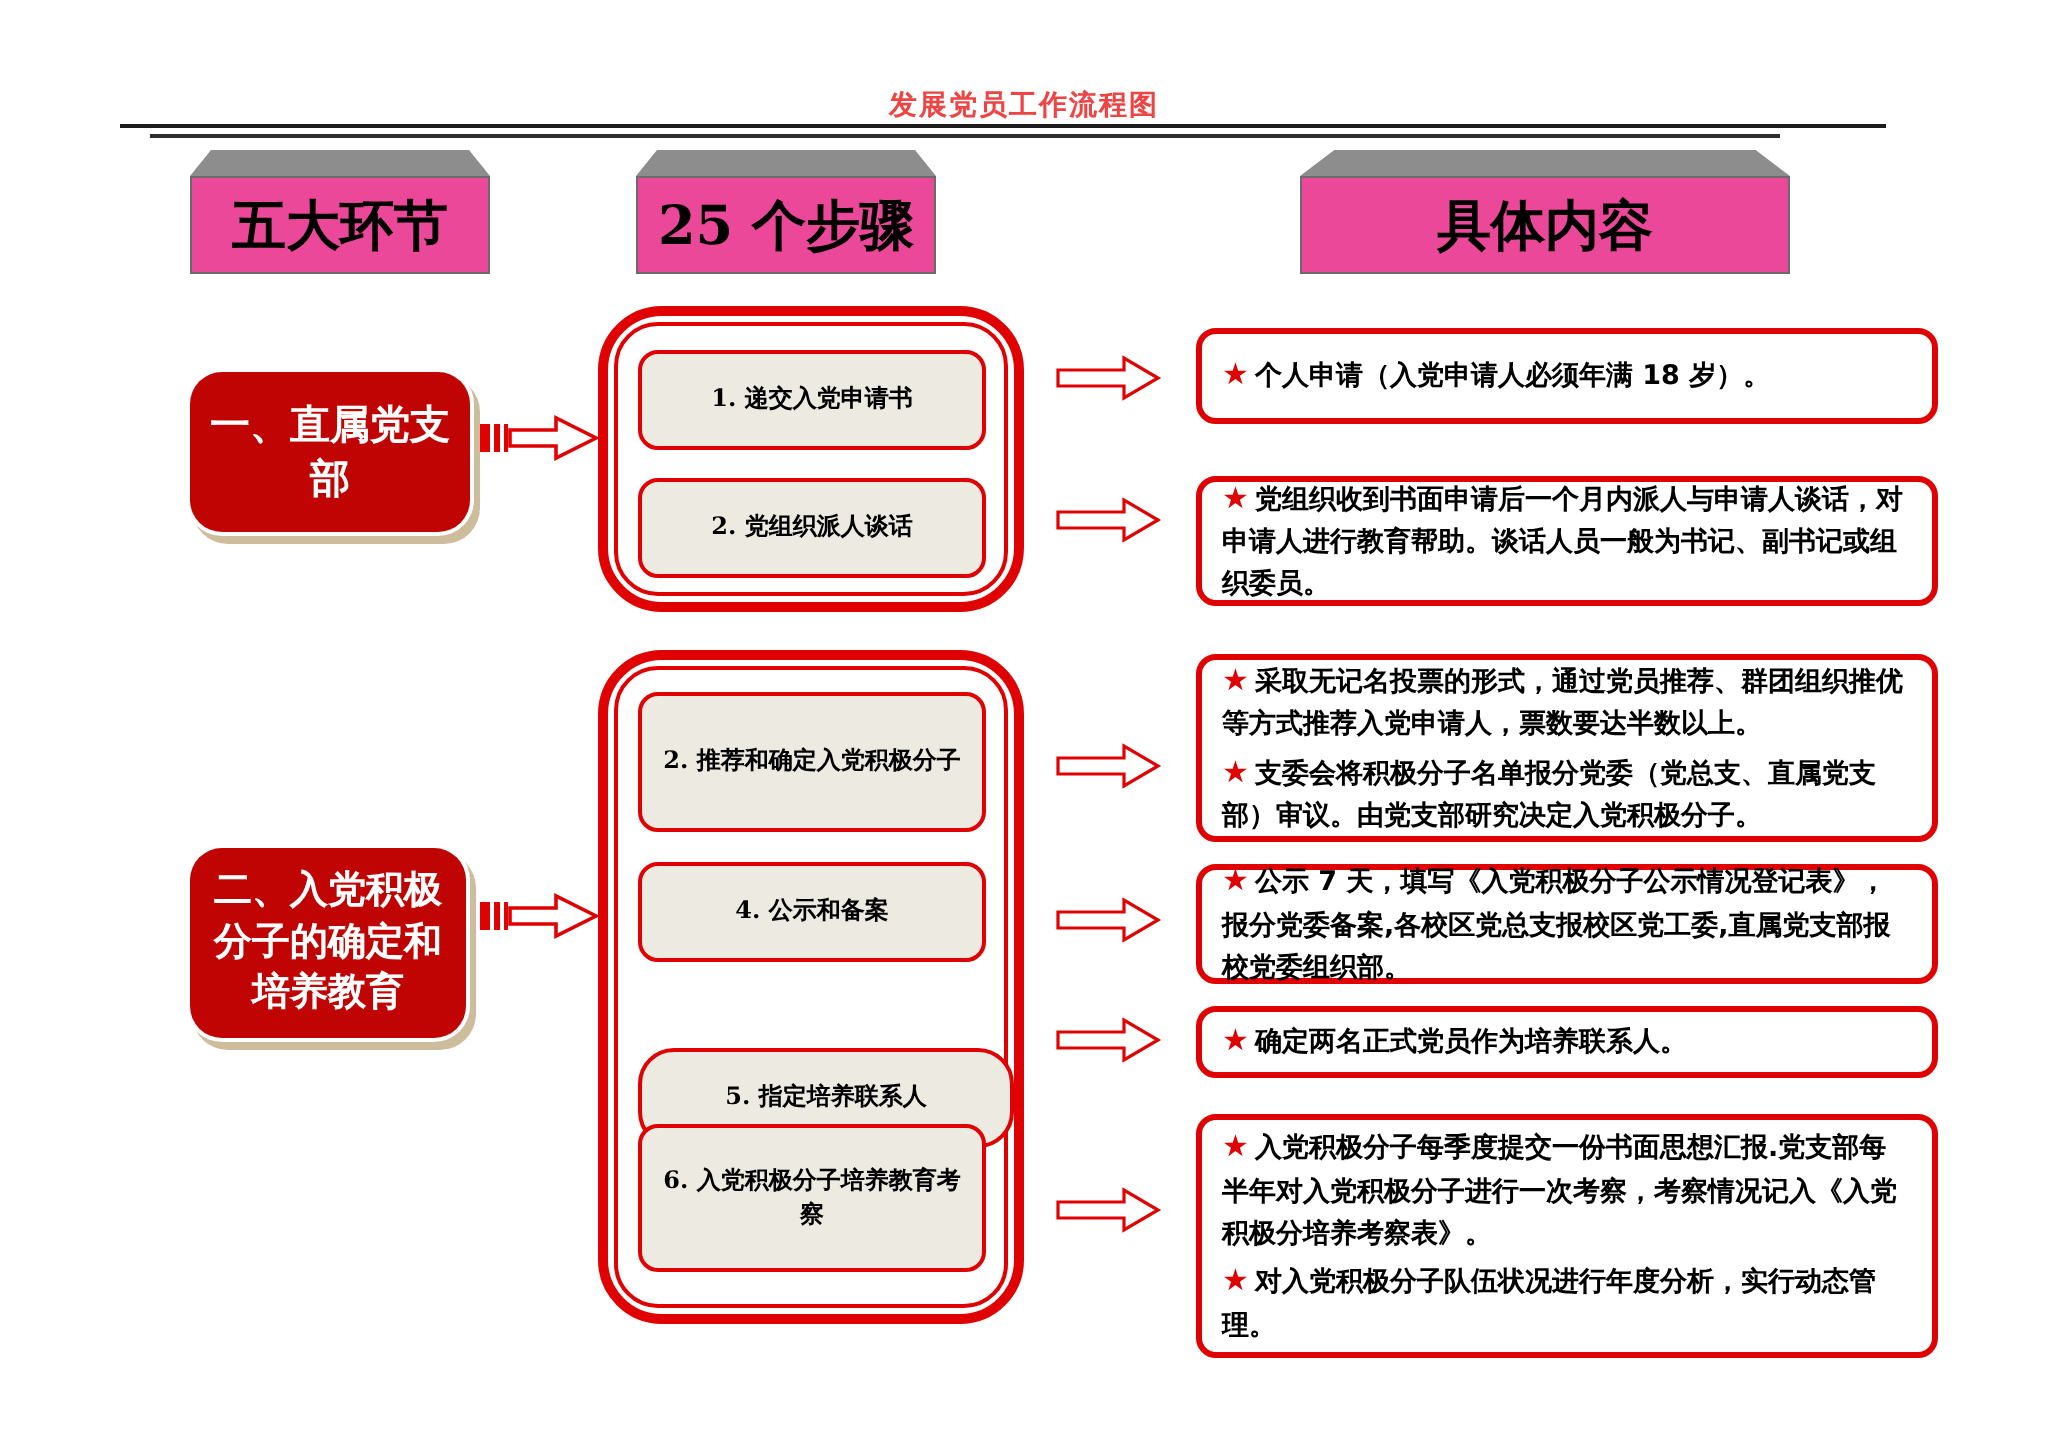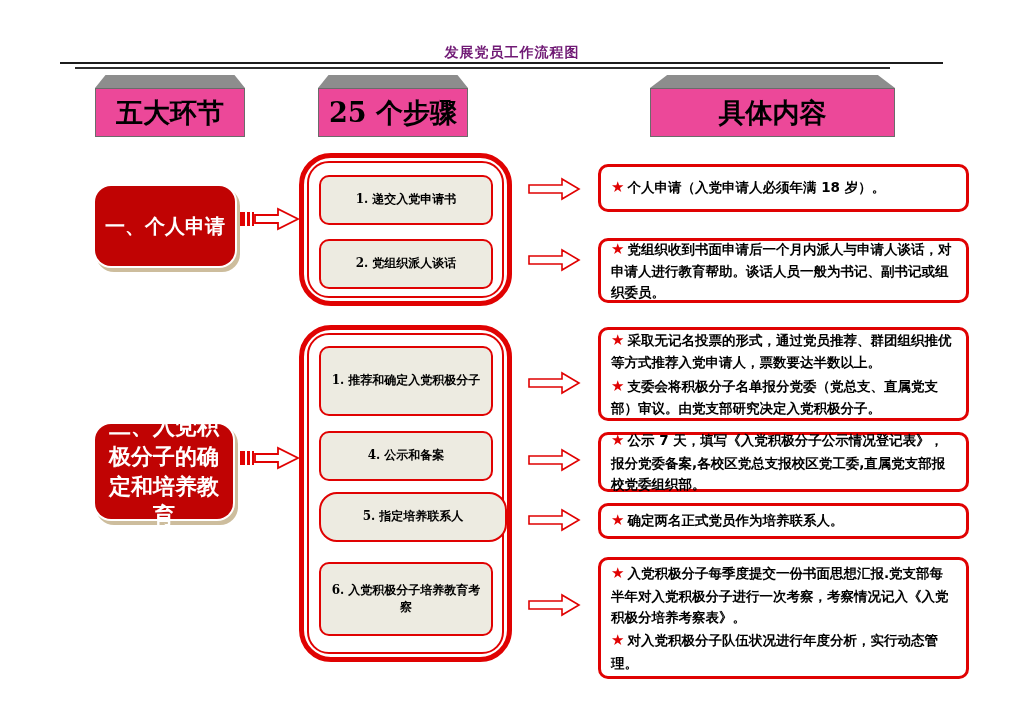--- a/index.html
+++ b/index.html
@@ -4,21 +4,21 @@
 <style>
   html,body{margin:0;padding:0;background:#ffffff;}
   .canvas{
     position:relative;width:1024px;height:723px;background:#ffffff;overflow:hidden;
     font-family:"DejaVu Sans","Liberation Sans",sans-serif;color:#000;
   }
   
   .page-title{
     position:absolute;top:44px;left:0;right:0;text-align:center;
     font-family:"DejaVu Serif","Liberation Serif",serif;
-    font-weight:bold;font-size:14px;letter-spacing:1px;color:#701a75;
+    font-weight:bold;font-size:14px;letter-spacing:1px;color:#ef4444;
   }
   .title-rule{position:absolute;top:62px;left:60px;width:883px;border-top:2px solid #1c1c1c;}
   .title-rule2{position:absolute;top:67px;left:75px;width:815px;border-top:2px solid #2e2e2e;}
   
   .hdr3d{position:absolute;height:62px;}
   .hdr-top{position:absolute;left:0;right:0;top:0;height:13px;background:#8d8d8d;
     clip-path:polygon(7% 0,93% 0,100% 100%,0 100%);}
   .hdr-face{position:absolute;left:0;right:0;top:13px;bottom:0;background:#ec4899;
     border:1px solid #6b6b6b;display:flex;align-items:center;justify-content:center;
     font-family:"DejaVu Serif","Liberation Serif",serif;font-weight:bold;font-size:27px;color:#000;}
@@ -69,22 +69,22 @@
   </div>
   <div class="hdr3d" style="left:318px;top:75px;width:150px;">
     <div class="hdr-top"></div>
     <div class="hdr-face">25 个步骤</div>
   </div>
   <div class="hdr3d" style="left:650px;top:75px;width:245px;">
     <div class="hdr-top"></div>
     <div class="hdr-face">具体内容</div>
   </div>
 
-  <div class="stage" style="left:95px;top:186px;width:140px;height:80px;font-size:20px;padding:0 8px;">一、个人申请</div>
-  <div class="stage" style="left:95px;top:424px;width:138px;height:95px;font-size:22px;padding:0 6px;">二、入党积极分子的确定和培养教育</div>
+  <div class="stage" style="left:95px;top:186px;width:140px;height:80px;font-size:20px;padding:0 8px;">一、直属党支部</div>
+  <div class="stage" style="left:95px;top:424px;width:138px;height:95px;font-size:19px;padding:0 6px;">二、入党积极分子的确定和培养教育</div>
 
   <div class="arrow" style="left:238px;top:204px;">
     <svg width="62" height="30" viewBox="0 0 62 30">
       <rect x="2" y="8" width="5" height="14" fill="#e00202"></rect>
       <rect x="9" y="8" width="3" height="14" fill="#e00202"></rect>
       <rect x="14" y="8" width="2" height="14" fill="#e00202"></rect>
       <polygon points="17,11 40,11 40,5 60,15 40,25 40,19 17,19" fill="#ffffff" stroke="#e00202" stroke-width="1.8"></polygon>
     </svg>
   </div>
   <div class="arrow" style="left:238px;top:443px;">
@@ -98,23 +98,23 @@
 
   <div class="group-frame" style="left:299px;top:153px;width:213px;height:153px;">
     <div class="group-frame-inner"></div>
   </div>
   <div class="group-frame" style="left:299px;top:325px;width:213px;height:337px;">
     <div class="group-frame-inner"></div>
   </div>
 
   <div class="step" style="left:319px;top:175px;width:174px;height:50px;">1. 递交入党申请书</div>
   <div class="step" style="left:319px;top:239px;width:174px;height:50px;">2. 党组织派人谈话</div>
-  <div class="step" style="left:319px;top:346px;width:174px;height:70px;">1. 推荐和确定入党积极分子</div>
+  <div class="step" style="left:319px;top:346px;width:174px;height:70px;">2. 推荐和确定入党积极分子</div>
   <div class="step" style="left:319px;top:431px;width:174px;height:50px;">4. 公示和备案</div>
-  <div class="step" style="left:319px;top:492px;width:188px;height:50px;border-radius:18px;">5. 指定培养联系人</div>
+  <div class="step" style="left:319px;top:524px;width:188px;height:50px;border-radius:18px;">5. 指定培养联系人</div>
   <div class="step" style="left:319px;top:562px;width:174px;height:74px;">6. 入党积极分子培养教育考察</div>
 
   <div class="arrow" style="left:527px;top:176px;">
     <svg width="54" height="26" viewBox="0 0 54 26">
       <polygon points="2,9 35,9 35,3 52,13 35,23 35,17 2,17" fill="#ffffff" stroke="#e00202" stroke-width="1.6"></polygon>
     </svg>
   </div>
   <div class="arrow" style="left:527px;top:247px;">
     <svg width="54" height="26" viewBox="0 0 54 26">
       <polygon points="2,9 35,9 35,3 52,13 35,23 35,17 2,17" fill="#ffffff" stroke="#e00202" stroke-width="1.6"></polygon>

